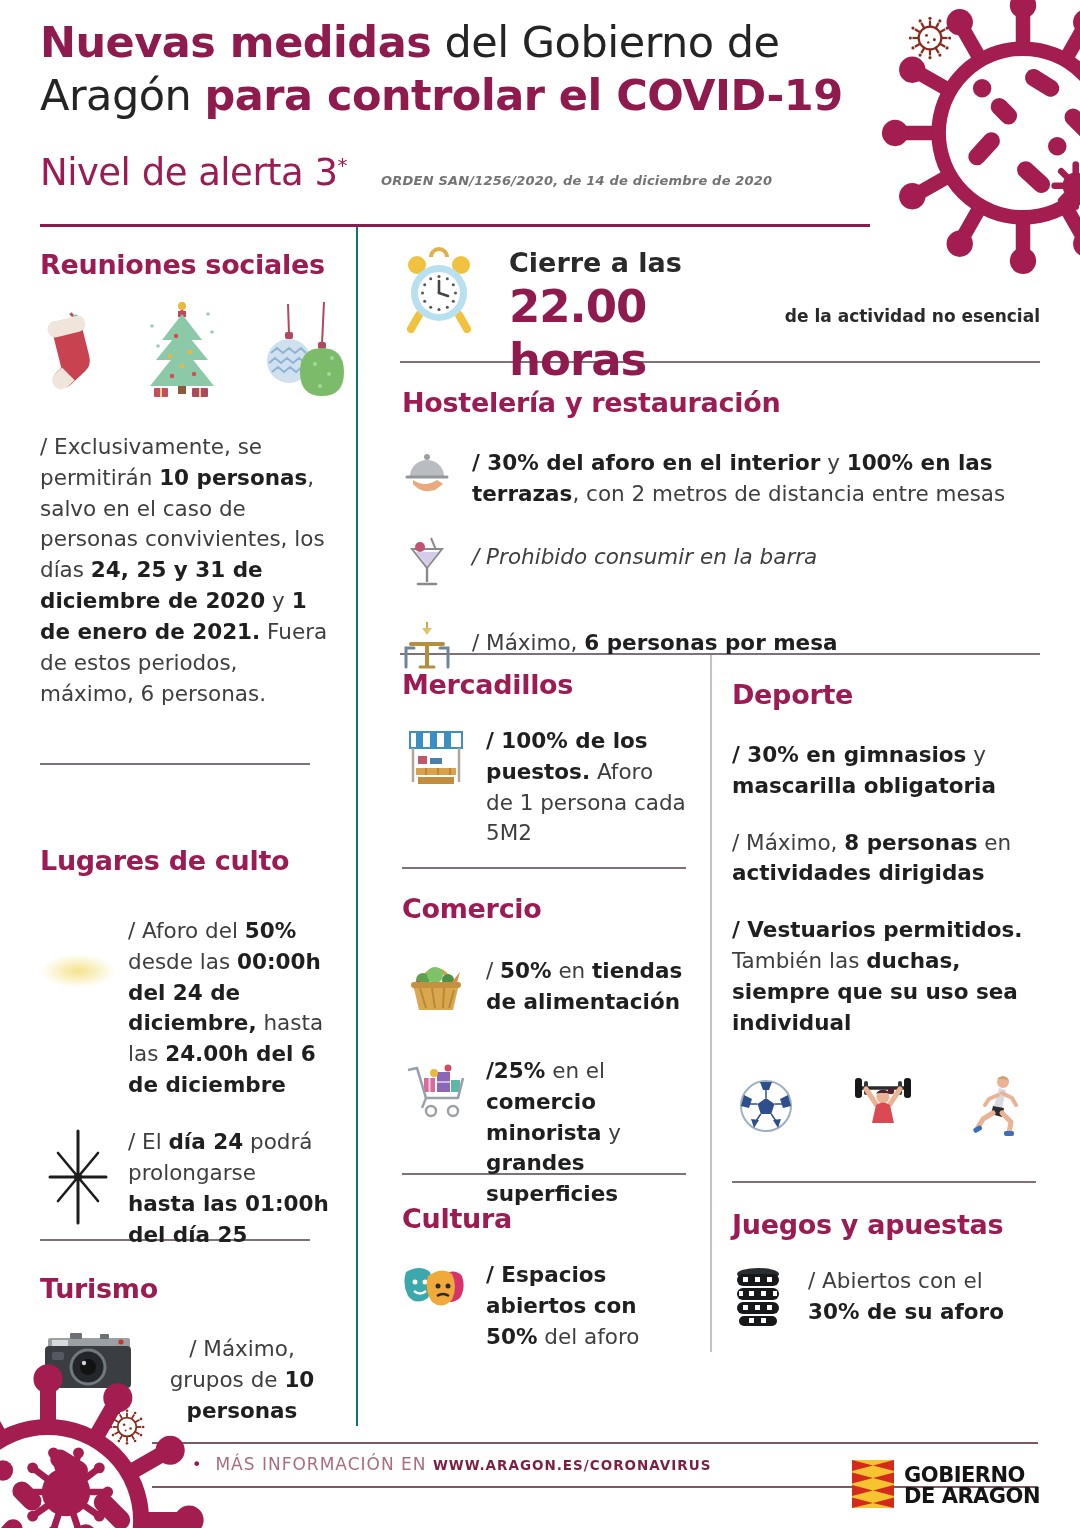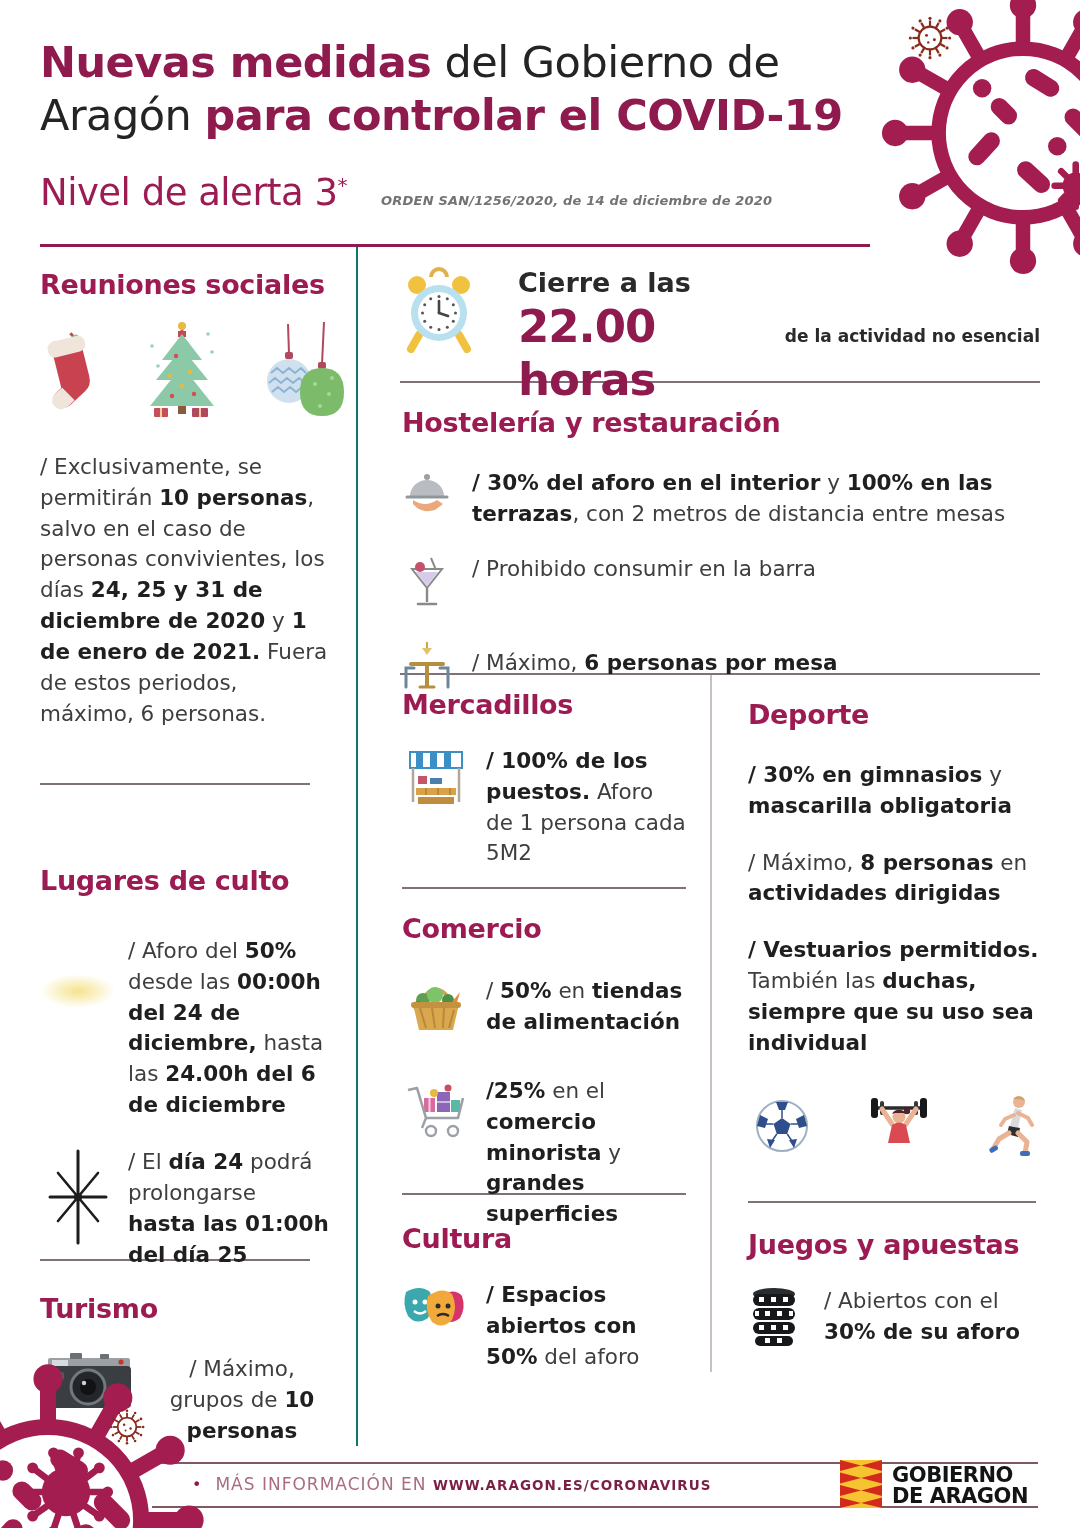--- a/index.html
+++ b/index.html
@@ -1,21 +1,21 @@
 <!DOCTYPE html>
 <html><head>
 <meta charset="utf-8">
 <style>
   * { margin:0; padding:0; box-sizing:border-box; }
   html,body { background:#e9e9e9; }
   body { font-family:"DejaVu Sans","Liberation Sans",sans-serif; }
   .page { position:relative; width:1080px; height:1528px; background:#ffffff; overflow:hidden; margin:0 auto; }
 
   
-  .header { position:relative; padding:36px 40px 0 40px;border-radius:20px; }
+  .header { position:relative; padding:16px 40px 0 40px;border-radius:20px; }
   .title { font-size:43px; line-height:1.24; letter-spacing:-0.5px; color:#242424; font-weight:500; }
   .title .accent { color:#8e1a4e; font-weight:bold; }
   .alert-row { display:flex; align-items:baseline; gap:34px; margin-top:28px; }
   .alert-level { font-size:37px; color:#9b1b52; font-weight:400; letter-spacing:-0.5px; }
   .alert-level sup { font-size:20px; }
   .order-ref { font-style:italic; font-size:13px; font-weight:600; color:#737373; letter-spacing:0.2px; }
   .header-rule { margin-top:30px; width:830px; height:3px; background:#8e1a4e; }
 
   
   .main { display:grid; grid-template-columns:318px 1fr; padding:0 40px; }
@@ -39,37 +39,37 @@
   .culto-item { display:flex; gap:12px; margin-top:40px; }
   .culto-item + .culto-item { margin-top:26px; }
   .culto-icon-col { width:76px; flex-shrink:0; display:flex; justify-content:center; }
   .glow { width:78px; height:34px; margin-top:38px; border-radius:50%;
           background:radial-gradient(ellipse at center, rgba(243,222,120,0.85), rgba(243,222,120,0) 70%); }
 
   .sec-turismo { padding-top:32px; }
   .turismo-item { display:flex; gap:18px; margin-top:26px; align-items:flex-start; }
 
   
-  .cierre-row { display:flex; gap:40px; padding:6px 0 0 10px; height:122px; }
+  .cierre-row { display:flex; gap:31px; padding:6px 0 0 10px; height:122px; }
   .cierre-text { padding-top:2px; }
   .cierre-intro { font-size:27px; font-weight:bold; color:#2a2a2a; }
   .cierre-line { display:flex; align-items:baseline; margin-top:2px; }
   .cierre-time { font-size:45px; font-weight:bold; color:#8e1a4e; letter-spacing:-1px; }
   .cierre-detail { font-size:17px; font-weight:bold; color:#2a2a2a; white-space:pre; }
   .col-right > .rule-thin { margin-left:10px; }
 
   .sec-hosteleria { height:290px; padding:24px 0 0 12px; }
   .host-item { display:flex; gap:20px; margin-top:24px; align-items:flex-start; }
   .host-item:first-of-type { margin-top:30px; }
   .host-icon-col { width:50px; flex-shrink:0; display:flex; justify-content:center; }
 
   
   .band { display:grid; grid-template-columns:1fr 330px; }
   .band-center { padding:14px 24px 0 12px; }
-  .band-right { border-left:2px solid #c8c0c4; padding:24px 0 0 36px; }
+  .band-right { border-left:2px solid #c8c0c4; padding:24px 0 0 20px; }
 
   .sec-mercadillos { height:198px; }
   .sec-comercio { height:304px; padding-top:24px; }
   .sec-cultura { padding-top:28px; }
   .mini-item { display:flex; gap:16px; margin-top:26px; align-items:flex-start; }
   .mini-icon-col { width:68px; flex-shrink:0; display:flex; justify-content:center; }
 
   .sec-deporte { height:502px; }
   .sec-deporte .body-text { margin-top:26px; }
   .sec-deporte .body-text:first-of-type { margin-top:30px; }
@@ -77,21 +77,21 @@
   .sec-juegos { padding-top:26px; }
   .band-right .rule-thin { margin-right:4px; }
 
   
   .footer-info { margin:16px 42px 0 152px; border-top:2px solid #7e5862; border-bottom:2px solid #7e5862;
                  padding:10px 0 12px 40px; display:flex; align-items:center; gap:14px; }
   .footer-bullet { color:#8e1a4e; font-size:16px; }
   .footer-label { font-size:17px; letter-spacing:1px; color:#a96c80; font-weight:500; }
   .footer-url { font-size:13.5px; letter-spacing:1px; color:#7c1f45; font-weight:bold; }
 
-  .logo { position:absolute; right:52px; bottom:16px; display:flex; gap:10px; align-items:center; }
+  .logo { position:absolute; right:40px; bottom:16px; display:flex; gap:10px; align-items:center; }
   .logo-text { font-size:21px; font-weight:bold; line-height:1.02; color:#141414; letter-spacing:-0.5px; }
 
   
   .deco { position:absolute; pointer-events:none; }
   .virus-magenta { color:#a31d50; }
   .virus-brick { color:#8a2a1c; }
 </style>
 </head>
 <body>
 
@@ -425,21 +425,21 @@
               <svg width="40" height="58" viewBox="0 0 40 58">
                 <line x1="24" y1="4" x2="29" y2="16" stroke="#8a8a8a" stroke-width="2"></line>
                 <polygon points="9,18 31,18 20,32" fill="#cfc3e6" opacity="0.85"></polygon>
                 <polygon points="5,15 35,15 20,34" fill="none" stroke="#8a8a8a" stroke-width="2"></polygon>
                 <circle cx="13" cy="13" r="5" fill="#c2526e"></circle>
                 <line x1="20" y1="34" x2="20" y2="48" stroke="#8a8a8a" stroke-width="2.4"></line>
                 <line x1="11" y1="50" x2="29" y2="50" stroke="#8a8a8a" stroke-width="2.6" stroke-linecap="round"></line>
               </svg>
             </span>
           </div>
-          <p class="body-text" style="margin-top:0;"><span>/ Prohibido consumir en la barra</span></p>
+          <p class="body-text" style="margin-top:8px;font-style:italic;"><span>/ Prohibido consumir en la barra</span></p>
         </div>
 
         <div class="host-item">
           <div class="host-icon-col">
             <span>
               <svg width="58" height="52" viewBox="0 0 58 52">
                 <line x1="29" y1="2" x2="29" y2="8" stroke="#c9a84c" stroke-width="2"></line>
                 <polygon points="24,8 34,8 29,15" fill="#e3c36a"></polygon>
                 <line x1="13" y1="24" x2="45" y2="24" stroke="#b58e3e" stroke-width="4" stroke-linecap="round"></line>
                 <line x1="29" y1="26" x2="29" y2="46" stroke="#b58e3e" stroke-width="4"></line>

